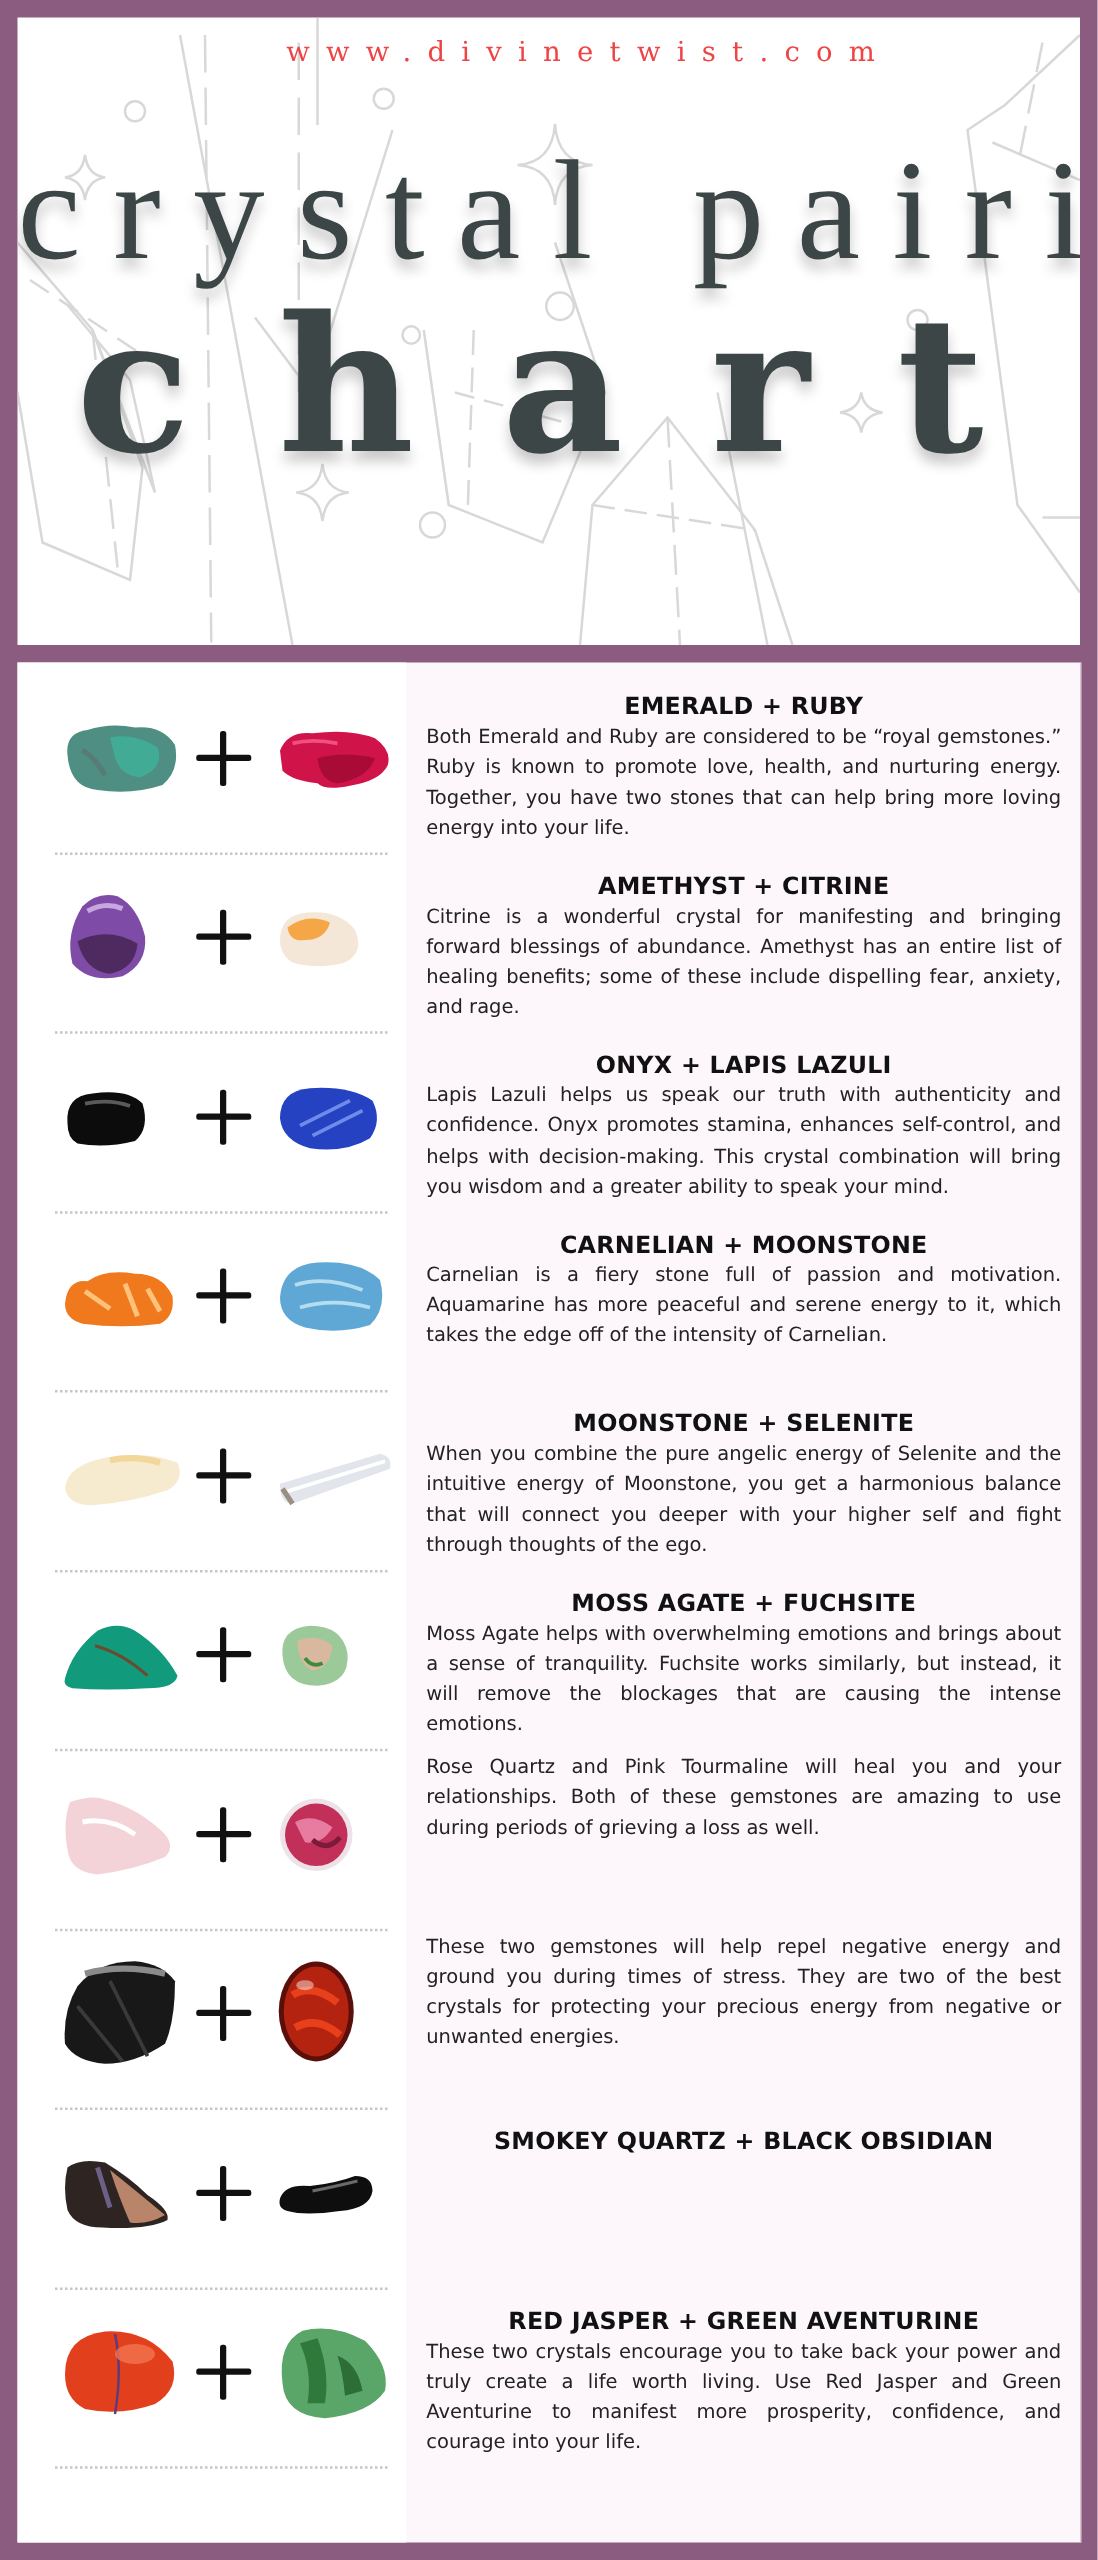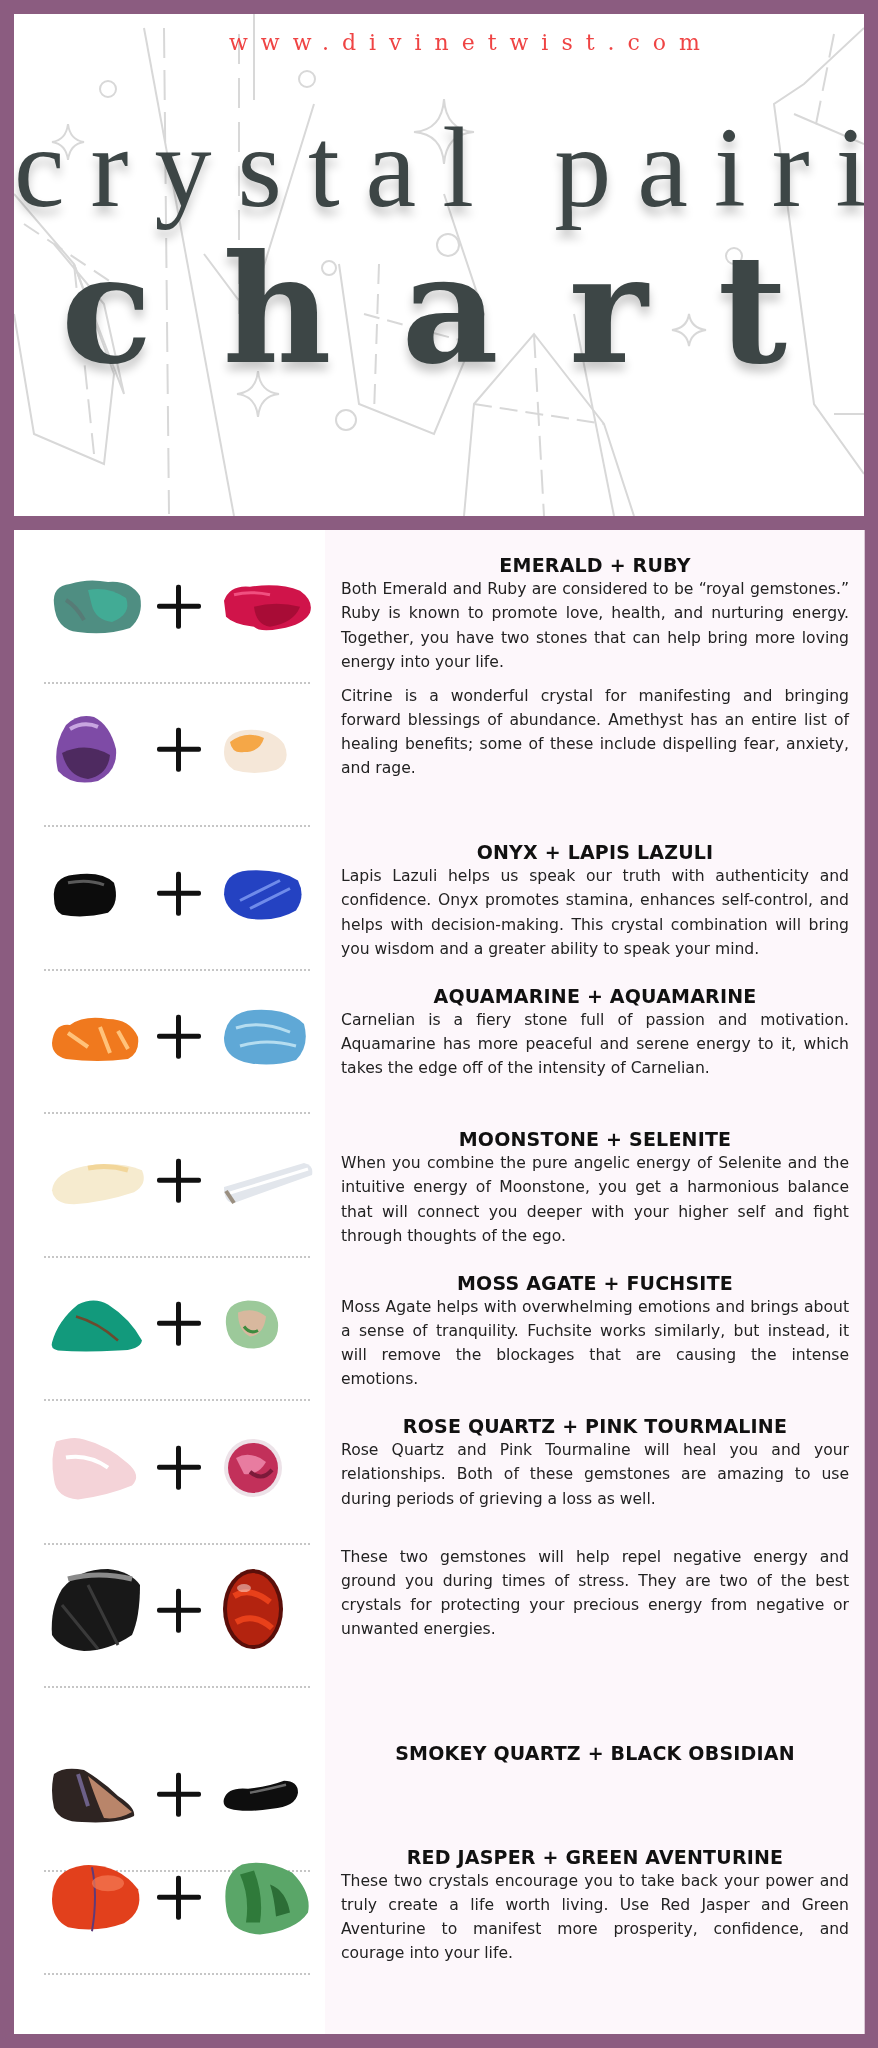--- a/index.html
+++ b/index.html
@@ -105,20 +105,21 @@
         <path d="M22,18 Q36,10 50,16" stroke="#C8A6E0" stroke-width="4" fill="none"></path>
       </svg>
       <div class="plus"></div>
       <svg class="stone right" width="72" height="50" viewBox="0 0 72 50">
         <path d="M4,26 Q4,6 26,4 Q52,2 64,18 Q72,36 56,44 Q34,50 14,44 Q4,38 4,26 Z" fill="#F5E7D8"></path>
         <path d="M10,16 Q26,4 44,12 Q40,26 24,26 Q12,28 10,16 Z" fill="#F59B2E" opacity="0.85"></path>
       </svg>
       <div class="divider"></div>
     </div>
     <div class="text-block">
+      <div class="pair-title">AMETHYST + CITRINE</div>
       <p class="pair-desc">Citrine is a wonderful crystal for manifesting and bringing forward blessings of abundance. Amethyst has an entire list of healing benefits; some of these include dispelling fear, anxiety, and rage.</p>
     </div>
   </div>
 
   <div class="row" style="top:297px">
     <div class="pair">
       <svg class="stone left" width="72" height="52" viewBox="0 0 72 52">
         <path d="M6,30 Q4,8 26,6 Q54,2 66,14 Q72,34 60,44 Q36,50 14,46 Q6,42 6,30 Z" fill="#0C0C0C"></path>
         <path d="M20,14 Q40,10 56,16" stroke="#5a5a5a" stroke-width="3" fill="none"></path>
       </svg>
@@ -142,21 +143,21 @@
         <path d="M20,20 L40,34 M52,14 L62,40 M70,18 L80,36" stroke="#FFC27A" stroke-width="4"></path>
       </svg>
       <div class="plus"></div>
       <svg class="stone right" width="90" height="62" viewBox="0 0 90 62">
         <path d="M4,32 Q6,6 34,4 Q68,2 84,18 Q90,40 76,54 Q50,62 24,56 Q4,50 4,32 Z" fill="#5FA8D6"></path>
         <path d="M16,22 Q40,14 70,26 M20,40 Q46,32 76,40" stroke="#B5DDF0" stroke-width="3" fill="none"></path>
       </svg>
       <div class="divider"></div>
     </div>
     <div class="text-block">
-      <div class="pair-title">AQUAMARINE + AQUAMARINE</div>
+      <div class="pair-title">CARNELIAN + MOONSTONE</div>
       <p class="pair-desc">Carnelian is a fiery stone full of passion and motivation. Aquamarine has more peaceful and serene energy to it, which takes the edge off of the intensity of Carnelian.</p>
     </div>
   </div>
 
   <div class="row" style="top:584px">
     <div class="pair">
       <svg class="stone left" width="100" height="48" viewBox="0 0 100 48">
         <path d="M4,32 Q6,14 36,8 Q70,2 94,12 Q100,26 86,34 Q56,44 26,46 Q6,46 4,32 Z" fill="#F6EBCF"></path>
         <path d="M40,10 Q60,6 80,12" stroke="#F2D69A" stroke-width="5" fill="none"></path>
       </svg>
@@ -203,21 +204,20 @@
       <div class="plus"></div>
       <svg class="stone right" width="66" height="64" viewBox="0 0 66 64">
         <circle cx="33" cy="32" r="29" fill="#EDE2E8"></circle>
         <circle cx="33" cy="32" r="25" fill="#C2305A"></circle>
         <path d="M16,22 Q30,14 46,26 Q38,40 24,38 Z" fill="#E87CA0"></path>
         <path d="M30,36 Q42,46 52,34" stroke="#7C1A3A" stroke-width="4" fill="none"></path>
       </svg>
       <div class="divider"></div>
     </div>
     <div class="text-block">
-      <div class="pair-title">ROSE QUARTZ + PINK TOURMALINE</div>
       <p class="pair-desc">Rose Quartz and Pink Tourmaline will heal you and your relationships. Both of these gemstones are amazing to use during periods of grieving a loss as well.</p>
     </div>
   </div>
 
   <div class="row" style="top:1014.5px">
     <div class="pair">
       <svg class="stone left" width="94" height="88" viewBox="0 0 94 88">
         <path d="M14,24 Q30,4 60,4 Q82,6 92,20 Q92,52 84,70 Q60,86 36,86 Q12,84 4,70 Q2,44 14,24 Z" fill="#181818"></path>
         <path d="M20,14 Q50,6 84,14" stroke="#8a8a8a" stroke-width="5" fill="none"></path>
         <path d="M14,40 L50,84 M40,20 L70,80" stroke="#3a3a3a" stroke-width="3"></path>
@@ -229,21 +229,21 @@
         <path d="M14,30 Q30,20 50,36 M16,56 Q34,46 52,62" stroke="#E8401A" stroke-width="6" fill="none"></path>
         <ellipse cx="24" cy="22" rx="7" ry="4" fill="#ffffff" opacity="0.45"></ellipse>
       </svg>
       <div class="divider"></div>
     </div>
     <div class="text-block">
       <p class="pair-desc">These two gemstones will help repel negative energy and ground you during times of stress. They are two of the best crystals for protecting your precious energy from negative or unwanted energies.</p>
     </div>
   </div>
 
-  <div class="row" style="top:1198px">
+  <div class="row" style="top:1158px">
     <div class="pair">
       <svg class="stone left" width="90" height="62" viewBox="0 0 90 62">
         <path d="M6,10 Q16,2 36,6 Q56,18 70,32 Q88,44 86,52 Q70,60 34,58 Q12,58 6,44 Q2,26 6,10 Z" fill="#2E2422"></path>
         <path d="M40,12 Q60,28 84,48 Q70,56 56,54 Q48,36 40,12 Z" fill="#B9856A"></path>
         <path d="M30,10 L40,42" stroke="#6C6088" stroke-width="4"></path>
       </svg>
       <div class="plus"></div>
       <svg class="stone right" width="80" height="40" viewBox="0 0 80 40">
         <path d="M4,22 Q8,10 28,12 Q48,10 64,4 Q78,4 78,16 Q76,30 52,32 Q24,36 10,32 Q2,30 4,22 Z" fill="#0E0E0E"></path>
         <path d="M30,16 Q50,12 66,8" stroke="#6a6a6a" stroke-width="2.5" fill="none"></path>

